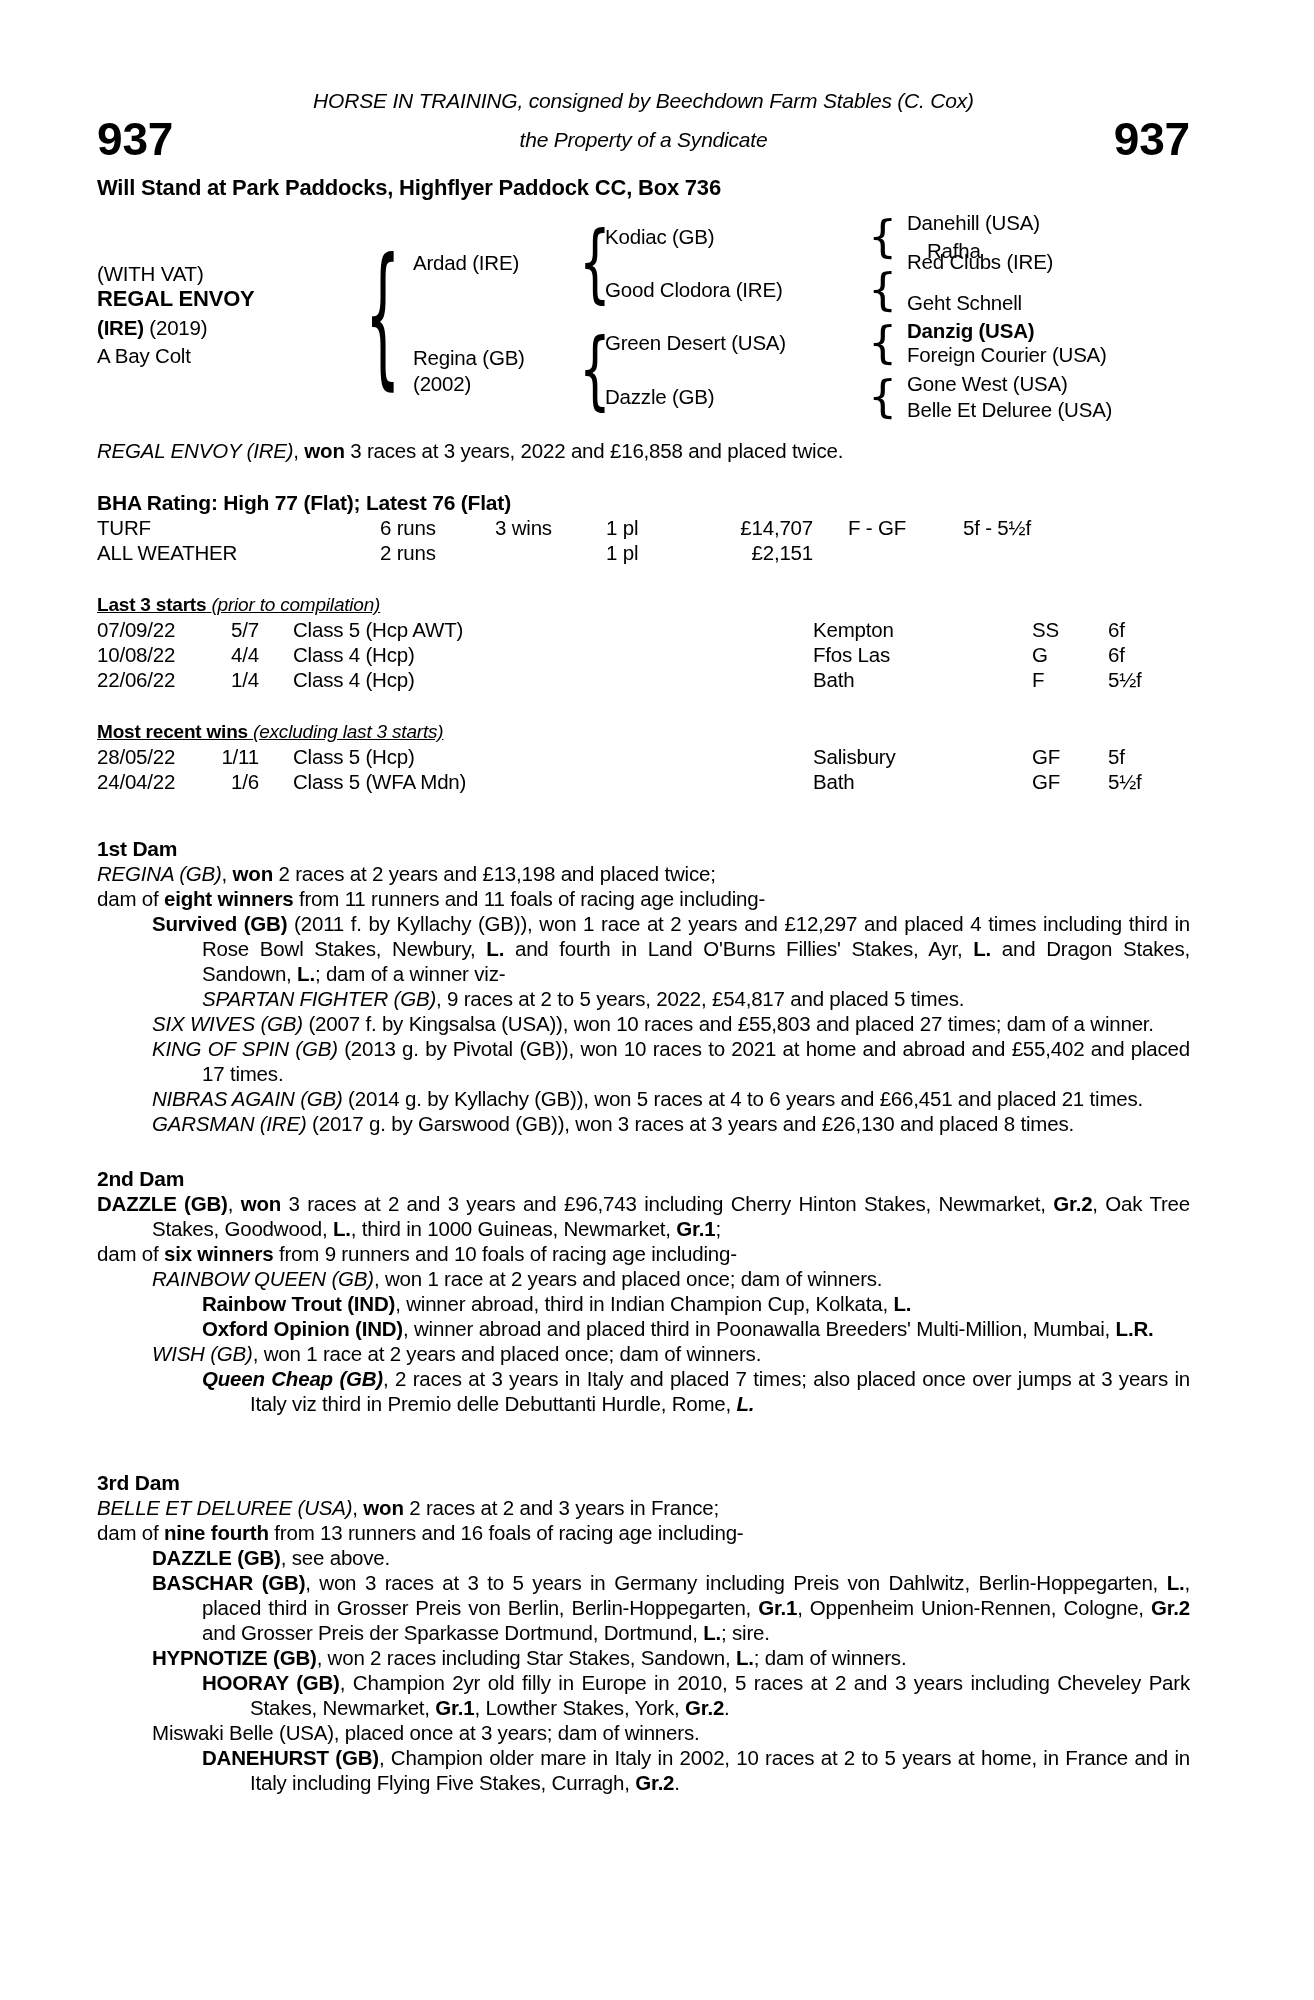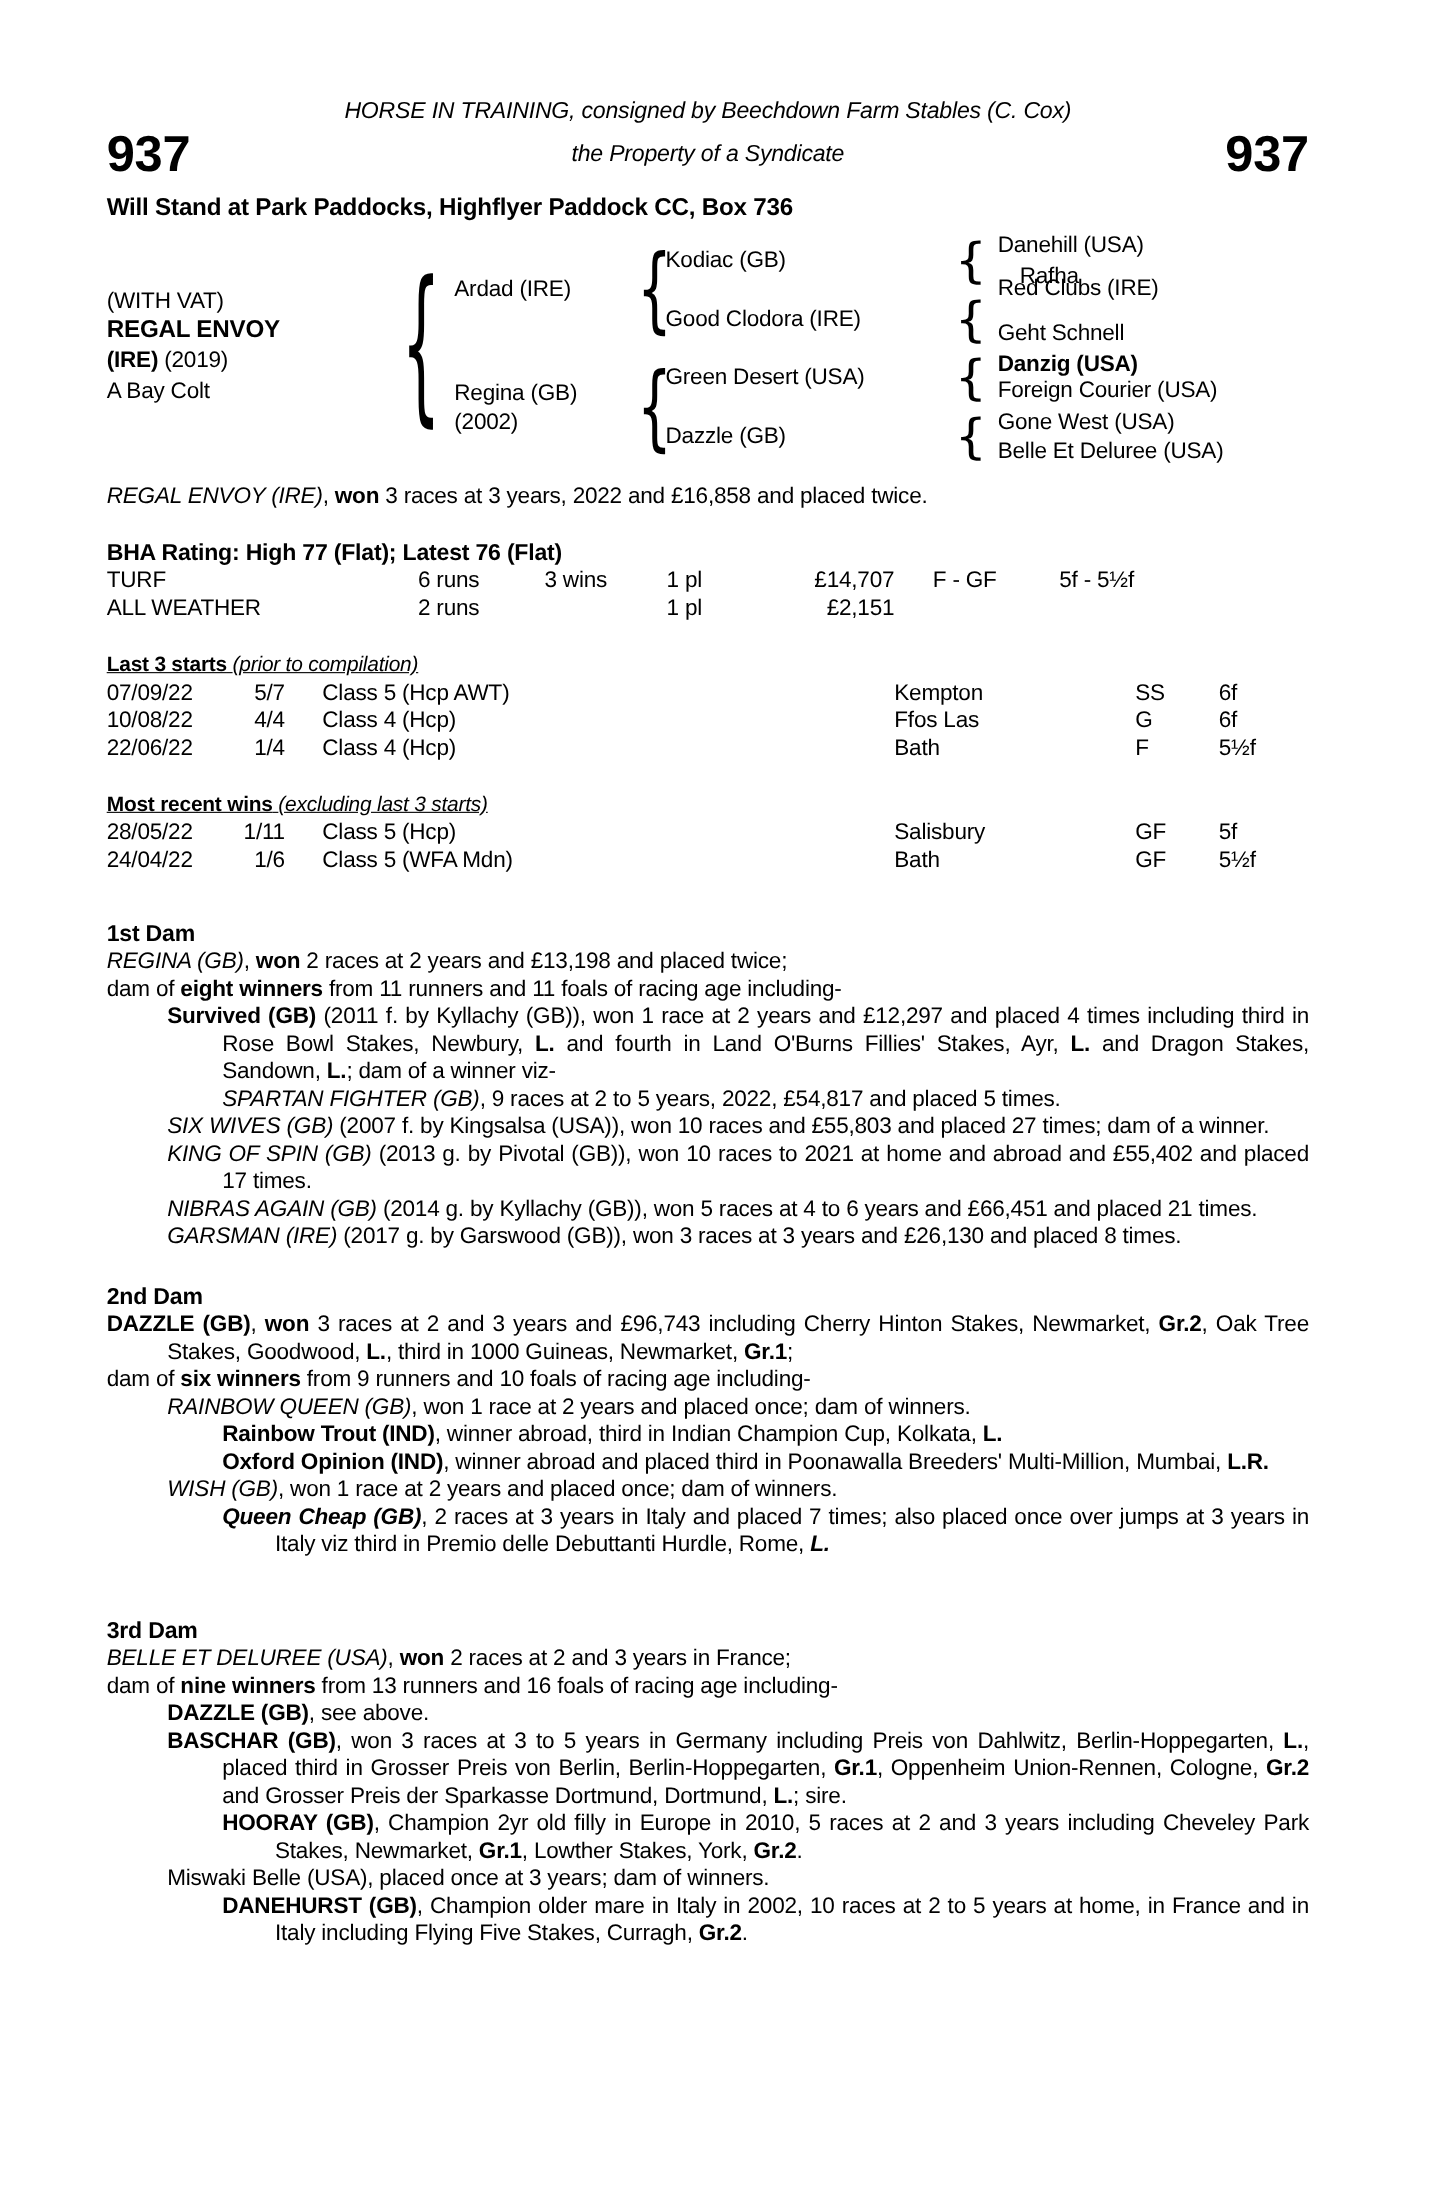--- a/index.html
+++ b/index.html
@@ -235,23 +235,24 @@
           <p class="para hb"><span class="s-i">WISH (GB)</span><span>, won 1 race at 2 years and placed once; dam of winners.</span></p>
           <p class="para hc j"><span class="s-bi">Queen Cheap (GB)</span><span>, 2 races at 3 years in Italy and placed 7 times; also placed once over jumps at 3 years in Italy viz third in Premio delle Debuttanti Hurdle, Rome, </span><span class="s-bi">L.</span></p>
         </div>
     </div>
 
     <div class="dam3">
       <div class="dam-heading">3rd Dam</div>
       <div>
 
       <p class="para p0"><span class="s-i">BELLE ET DELUREE (USA)</span><span>, </span><span class="s-b">won</span><span> 2 races at 2 and 3 years in France;</span></p>
-          <p class="para p0"><span>dam of </span><span class="s-b">nine winners</span><span> from 13 runners and 16 foals of racing age including-</span></p>
+          <p class="para p0"><span>dam of </span><span class="s-b">nine fourth</span><span> from 13 runners and 16 foals of racing age including-</span></p>
           <p class="para hb"><span class="s-b">DAZZLE (GB)</span><span>, see above.</span></p>
           <p class="para hb j"><span class="s-b">BASCHAR (GB)</span><span>, won 3 races at 3 to 5 years in Germany including Preis von Dahlwitz, Berlin-Hoppegarten, </span><span class="s-b">L.</span><span>, placed third in Grosser Preis von Berlin, Berlin-Hoppegarten, </span><span class="s-b">Gr.1</span><span>, Oppenheim Union-Rennen, Cologne, </span><span class="s-b">Gr.2</span><span> and Grosser Preis der Sparkasse Dortmund, Dortmund, </span><span class="s-b">L.</span><span>; sire.</span></p>
+          <p class="para hb"><span class="s-b">HYPNOTIZE (GB)</span><span>, won 2 races including Star Stakes, Sandown, </span><span class="s-b">L.</span><span>; dam of winners.</span></p>
           <p class="para hc j"><span class="s-b">HOORAY (GB)</span><span>, Champion 2yr old filly in Europe in 2010, 5 races at 2 and 3 years including Cheveley Park Stakes, Newmarket, </span><span class="s-b">Gr.1</span><span>, Lowther Stakes, York, </span><span class="s-b">Gr.2</span><span>.</span></p>
           <p class="para hb"><span>Miswaki Belle (USA), placed once at 3 years; dam of winners.</span></p>
           <p class="para hc j"><span class="s-b">DANEHURST (GB)</span><span>, Champion older mare in Italy in 2002, 10 races at 2 to 5 years at home, in France and in Italy including Flying Five Stakes, Curragh, </span><span class="s-b">Gr.2</span><span>.</span></p>
         </div>
     </div>
 
   </div>
 </div>
 
 </body></html>

